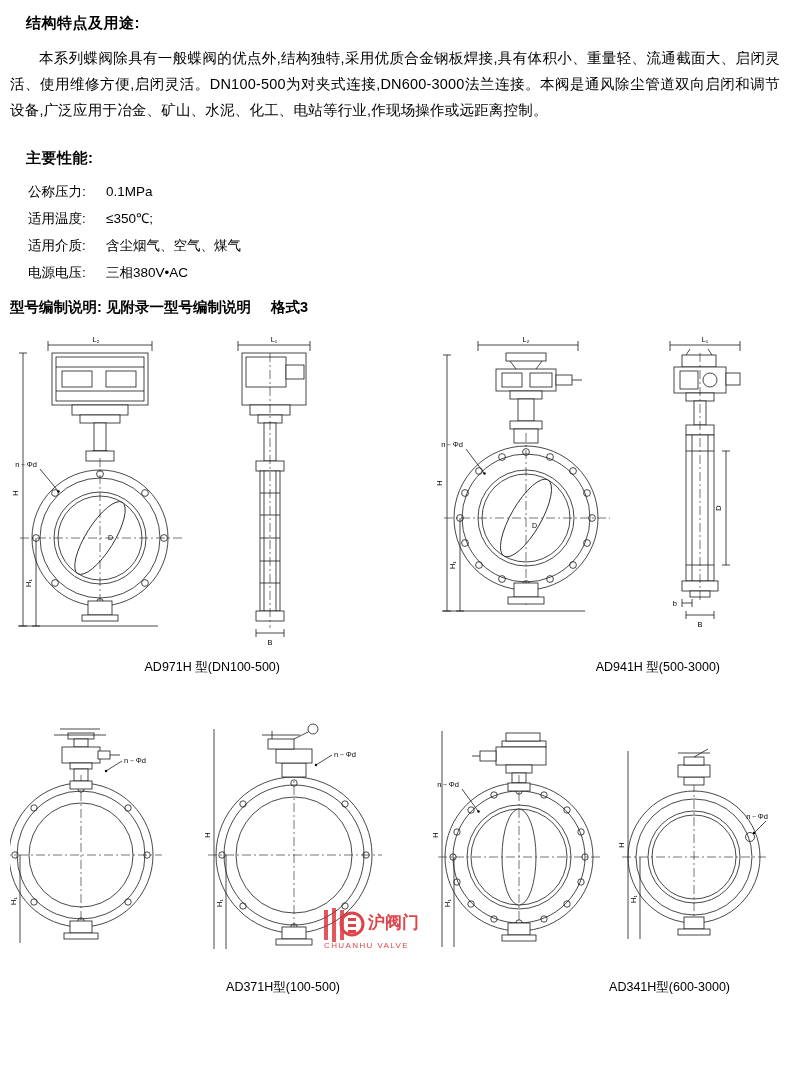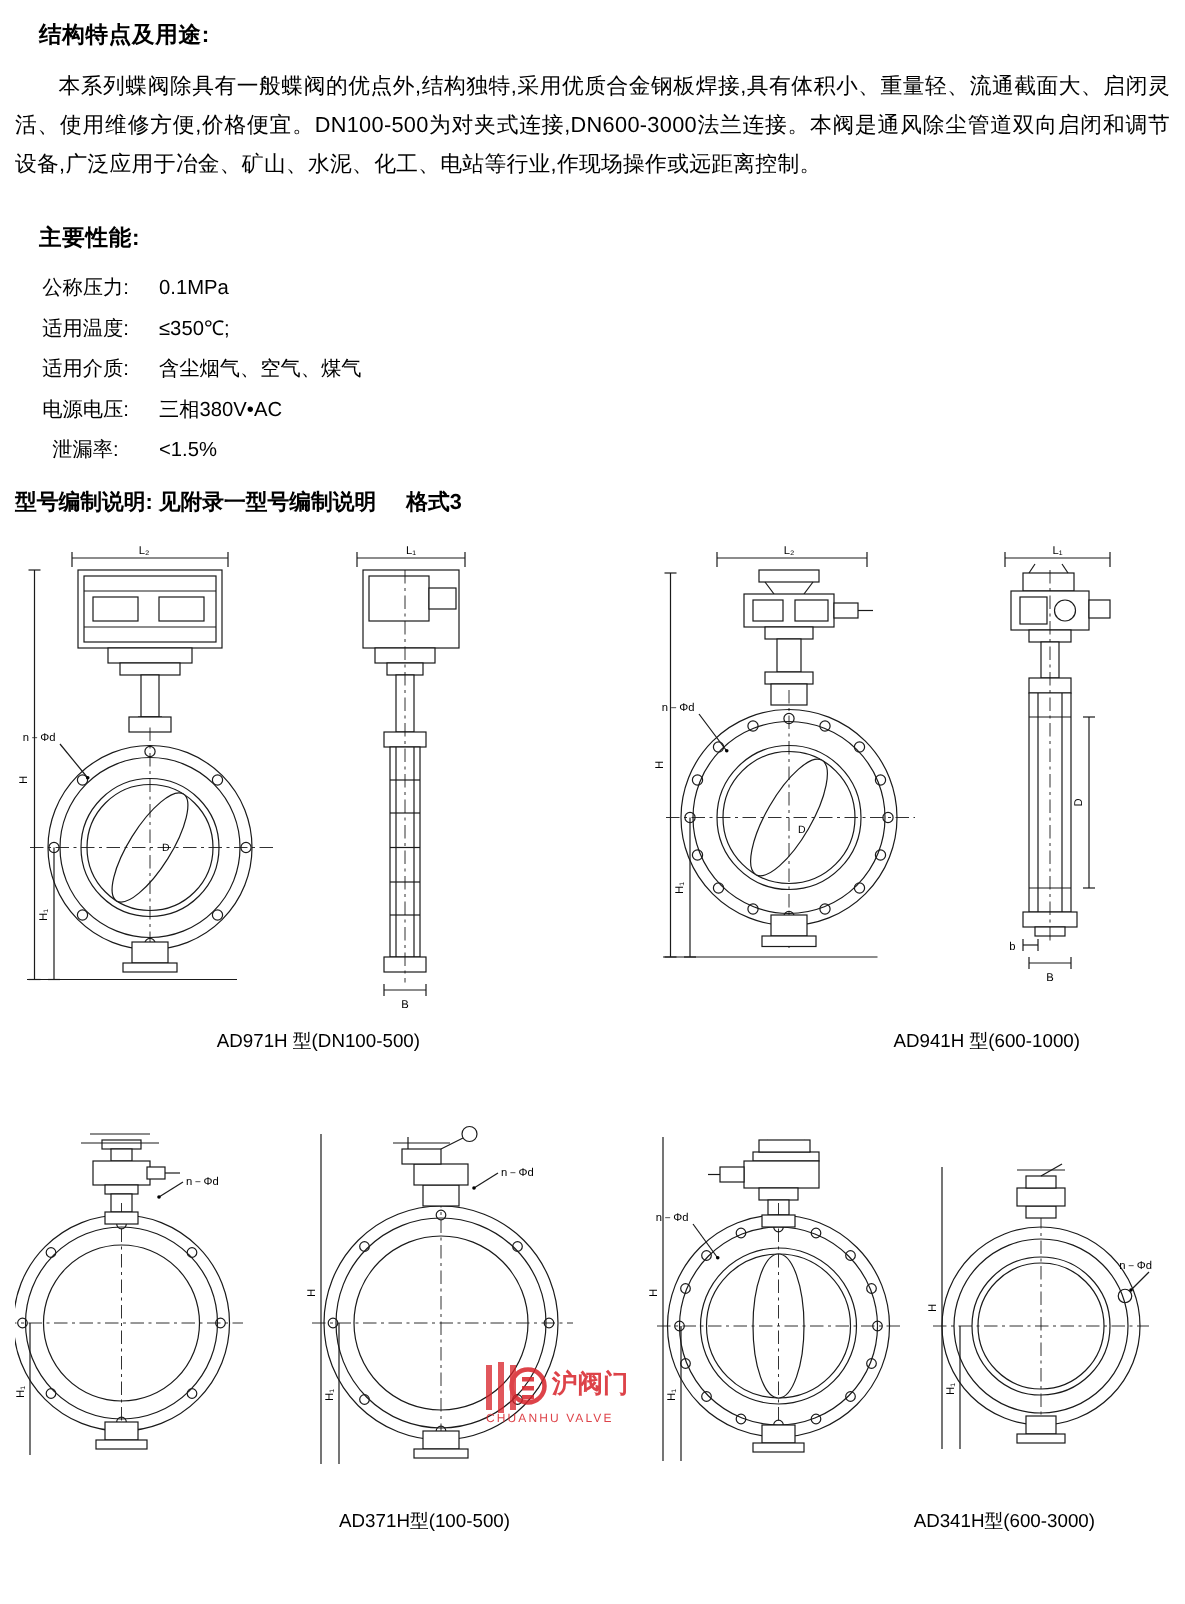--- a/index.html
+++ b/index.html
@@ -90,45 +90,41 @@
     opacity: 0.85;
   }
 </style>
 </head>
 <body>
 
 <div class="page">
 
   <h2 class="section-title">结构特点及用途:</h2>
 
-  <p class="body-text">本系列蝶阀除具有一般蝶阀的优点外,结构独特,采用优质合金钢板焊接,具有体积小、重量轻、流通截面大、启闭灵活、使用维修方便,价格便宜。DN100-500为对夹式连接,DN600-3000法兰连接。本阀是通风除尘管道双向启闭和调节设备,广泛应用于冶金、矿山、水泥、化工、电站等行业,作现场操作或远距离控制。</p>
+  <p class="body-text">本系列蝶阀除具有一般蝶阀的优点外,结构独特,采用优质合金钢板焊接,具有体积小、重量轻、流通截面大、启闭灵活、使用维修方便,启闭灵活。DN100-500为对夹式连接,DN600-3000法兰连接。本阀是通风除尘管道双向启闭和调节设备,广泛应用于冶金、矿山、水泥、化工、电站等行业,作现场操作或远距离控制。</p>
 
   <h2 class="section-title" style="margin-top:26px">主要性能:</h2>
 
   <ul class="spec-list">
     <li>
       <span class="spec-label">公称压力:</span>
       <span class="spec-value">0.1MPa</span>
     </li>
     <li>
       <span class="spec-label">适用温度:</span>
       <span class="spec-value">≤350℃;</span>
     </li>
     <li>
       <span class="spec-label">适用介质:</span>
       <span class="spec-value">含尘烟气、空气、煤气</span>
     </li>
     <li>
       <span class="spec-label">电源电压:</span>
       <span class="spec-value">三相380V•AC</span>
     </li>
-    <li>
-      <span class="spec-label">泄漏率:</span>
-      <span class="spec-value">&lt;1.5%</span>
-    </li>
   </ul>
 
   <div class="model-line">
     <span>型号编制说明:</span>
     <span>见附录一型号编制说明</span>
     <span class="model-sub" style="margin-left:16px">格式3</span>
   </div>
 
   <div class="figures">
 
@@ -317,21 +313,21 @@
         <line x1="682" y1="266" x2="682" y2="274"></line>
         <text x="667" y="273" fill="#000" stroke="none" text-anchor="end">b</text>
         <line x1="676" y1="282" x2="704" y2="282"></line>
         <line x1="676" y1="278" x2="676" y2="286"></line>
         <line x1="704" y1="278" x2="704" y2="286"></line>
         <text x="690" y="294" fill="#000" stroke="none" text-anchor="middle">B</text>
       </g>
     </svg>
 
     <div class="fig-caption" style="left:20px;top:326px;width:250px">AD971H 型(DN100-500)</div>
-    <div class="fig-caption" style="left:430px;top:326px;width:280px">AD941H 型(600-1000)</div>
+    <div class="fig-caption" style="left:430px;top:326px;width:280px">AD941H 型(500-3000)</div>
 
     <svg class="draw" width="770" height="280" viewBox="0 0 770 280" style="position:absolute;left:0;top:372px;">
       <g fill="none" stroke="#1a1a1a" stroke-width="0.8" font-family="Liberation Sans, sans-serif" font-size="7.5">
 
         <rect x="58" y="28" width="26" height="6" fill="#fff"></rect>
         <rect x="64" y="34" width="14" height="8" fill="#fff"></rect>
         <rect x="52" y="42" width="38" height="16" fill="#fff"></rect>
         <rect x="88" y="46" width="12" height="8" fill="#fff"></rect>
         <line x1="100" y1="50" x2="110" y2="50"></line>
         <rect x="60" y="58" width="22" height="6" fill="#fff"></rect>

